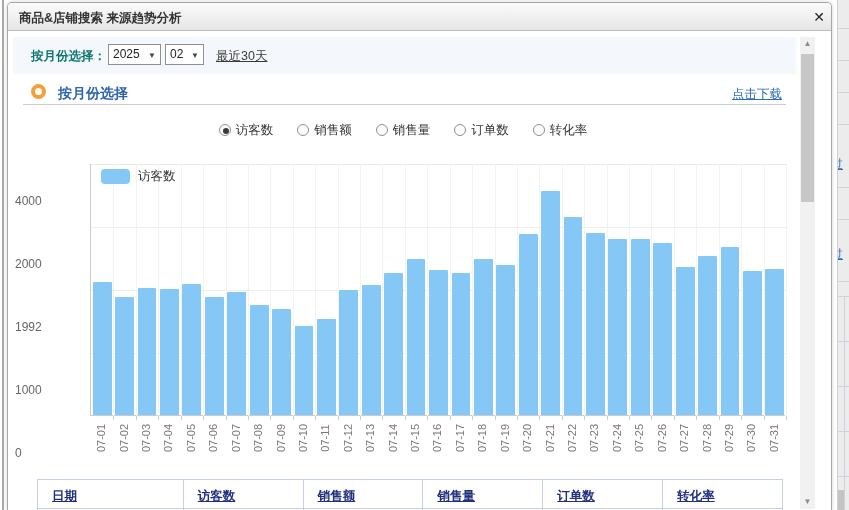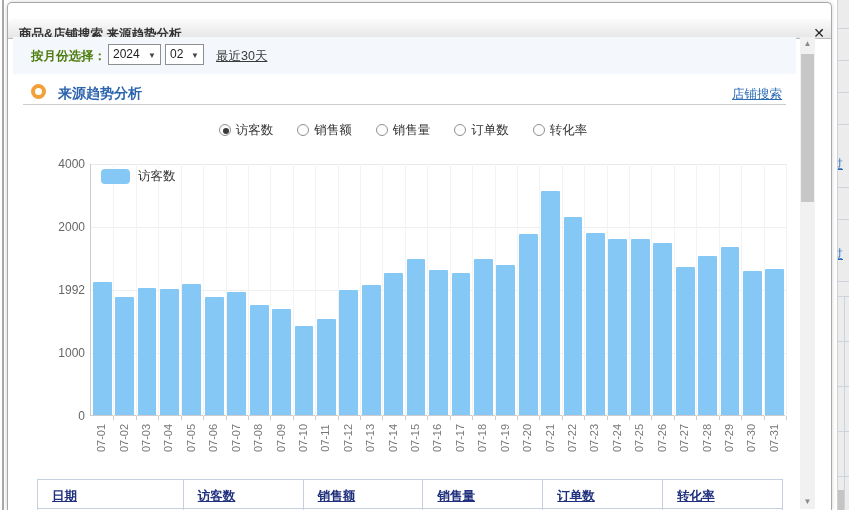--- a/index.html
+++ b/index.html
@@ -13,30 +13,30 @@
     border-left:1px solid #cfcfcf; overflow:hidden; }
   .bg-row-line { left:0; width:12px; height:1px; background:#cdd3dc; }
   .bg-vline { left:6px; width:1px; background:#cdd3dc; }
   .bg-frag { color:#2b6cb8; font-size:12px; left:-7px; text-decoration:underline; }
   .bg-block { left:0; top:490px; width:6px; height:20px; background:#c4c4c4; }
 
   
   .dialog { left:7px; top:2px; width:825px; height:508px; background:#fff;
     border:1px solid #a8a8a8; border-bottom:none; border-radius:5px 5px 0 0;
     box-shadow:0 0 4px rgba(0,0,0,.18); }
-  .titlebar { left:0; top:0; width:823px; height:20px;
+  .titlebar { left:0; top:0; width:823px; height:28px;
     background:linear-gradient(#fbfbfb,#e6e6e6); border-bottom:1px solid #bdbdbd;
-    border-radius:4px 4px 0 0;margin-top:16px; }
+    border-radius:4px 4px 0 0; }
   .title { left:11px; top:7px; font-size:12.5px; font-weight:bold; color:#333; }
   .close { left:802px; top:5px; width:18px; height:18px; font-size:14px; font-weight:bold;
     color:#222; text-align:center; line-height:18px; cursor:pointer; }
 
   
   .filter-row { left:5px; top:34px; width:783px; height:37px; background:#f4f7fb; }
-  .filter-label { left:23px; top:45px; font-size:12.5px; font-weight:bold; color:#4d7c0f; }
+  .filter-label { left:23px; top:45px; font-size:12.5px; font-weight:bold; color:#0f766e; }
   .select { top:41px; height:21px; background:#fff; border:1px solid #8f8f8f;
     font-size:12px; color:#222; line-height:19px; padding:0 4px; cursor:pointer; }
   .select .arrow { float:right; font-size:8px; color:#444; margin:1px 0 0 5px; }
   .sel-year { left:100px; width:53px; }
   .sel-month { left:157px; width:39px; }
   .quick-link { left:208px; top:45px; font-size:12.5px; color:#3b3b3b;
     text-decoration:underline; cursor:pointer; }
 
   
   .bullet { left:23px; top:81px; width:15px; height:15px; border-radius:50%;
@@ -57,22 +57,22 @@
     width:6px; height:6px; border-radius:50%; background:#3a3a3a; }
 
   
   .chart { left:0; top:0; width:790px; height:470px; }
   .plot { left:82px; top:161px; width:695px; height:252px;
     border-left:1px solid #ccc; border-bottom:1px solid #ccc; }
   .hgrid { left:0; width:695px; height:1px; background:#efefef; }
   .vgrid { top:0; width:1px; height:252px; background:#f3f3f3; }
   .bar { position:absolute; bottom:0; border-radius:1px 1px 0 0; }
   .tick { position:absolute; width:1px; height:4px; background:#ccc; bottom:-5px; }
-  .ylab { position:absolute; right:0; width:70px; text-align:right;
-    font-size:12px; color:#666; }
+  .ylab { position:absolute; right:0; width:70px; 
+    font-size:12px; color:#666;margin-top:37px; }
   .xlab-box { position:absolute; top:0; height:48px; }
   .xlab-box span { position:absolute; left:50%; top:20px; transform:translate(-50%,-50%) rotate(-90deg);
     font-size:11px; color:#787878; white-space:nowrap; }
   .y-axis { left:5px; top:161px; width:72px; height:252px; }
   .x-axis { left:82px; top:415px; width:695px; height:48px; }
   .legend { left:93px; top:165px; height:16px; display:flex; align-items:center;
     gap:8px; cursor:pointer; }
   .legend .swatch { width:29px; height:15px; border-radius:4px; }
   .legend .ltext { font-size:12.5px; color:#333; }
 
@@ -123,32 +123,32 @@
 <div class="abs dialog">
 
   <div class="abs titlebar">
     <div class="abs title">商品&amp;店铺搜索 来源趋势分析</div>
     <div class="abs close">✕</div>
   </div>
 
   <div class="abs filter-row"></div>
   <div class="abs filter-label">按月份选择：</div>
   <div class="abs select sel-year">
-    <span>2024</span>
+    <span>2025</span>
     <span class="arrow">▼</span>
   </div>
   <div class="abs select sel-month">
     <span>02</span>
     <span class="arrow">▼</span>
   </div>
   <a class="abs quick-link">最近30天</a>
 
   <div class="abs bullet"></div>
-  <div class="abs section-title">来源趋势分析</div>
-  <a class="abs download-link">店铺搜索</a>
+  <div class="abs section-title">按月份选择</div>
+  <a class="abs download-link">点击下载</a>
   <div class="abs section-rule"></div>
 
   <div class="abs radio-row">
     <span class="radio-item">
       <span class="rb checked"></span>
       <span>访客数</span>
       </span>
     <span class="radio-item">
       <span class="rb"></span>
       <span>销售额</span>

